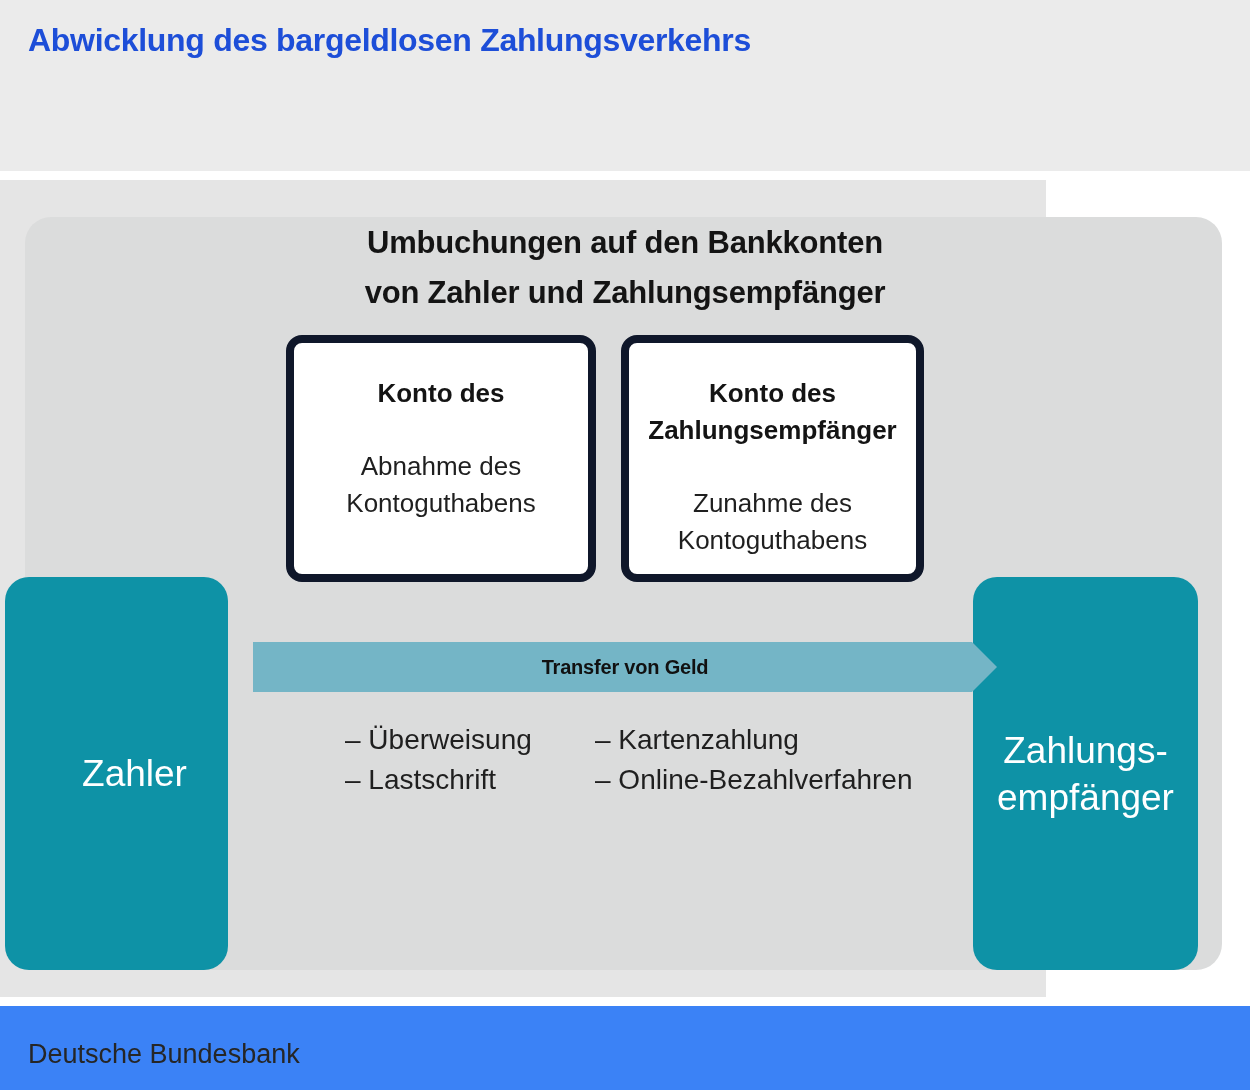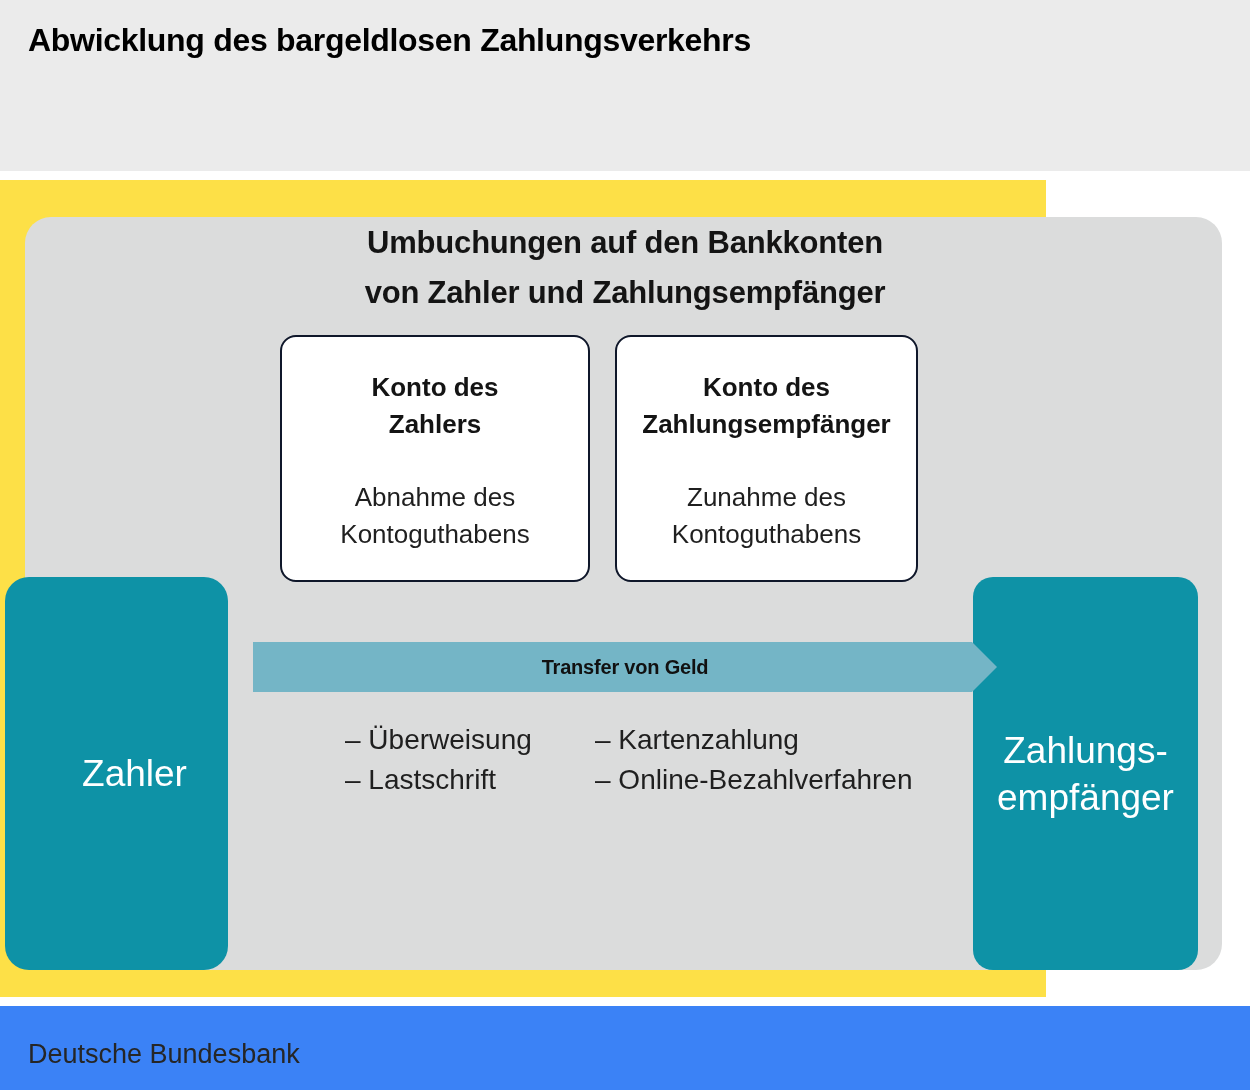--- a/index.html
+++ b/index.html
@@ -12,60 +12,61 @@
   }
   .stage { position: absolute; left: 0; top: 0; width: 1250px; height: 1090px; overflow: hidden; }
 
   
   .title-strip {
     position: absolute; left: 0; top: 0; width: 1250px; height: 171px;
     background: #ebebeb;
   }
   .page-title {
     position: absolute; left: 28px; top: 22px;
-    font-size: 32px; font-weight: 700; letter-spacing: -0.3px; color: #000000;
+    font-size: 32px; font-weight: 700; letter-spacing: -0.3px; color: #1d4ed8;
   }
 
   
   .main-area {
     position: absolute; left: 0; top: 180px; width: 1046px; height: 817px;
-    background: #fde047;
+    background: #e5e5e5;
   }
   .inner-panel {
     position: absolute; left: 25px; top: 37px; width: 1197px; height: 753px;
     background: #dbdcdc; border-radius: 26px;
   }
 
   .panel-heading {
     position: absolute; left: 125px; top: 38px; width: 1000px;
     text-align: center; font-size: 31px; font-weight: 700; letter-spacing: -0.2px;
     line-height: 50px; color: #141414;
   }
 
   
   .account-box {
     position: absolute; top: 155px; height: 247px;
-    background: #ffffff; border: 2px solid #0f172a; border-radius: 16px;
+    background: #ffffff; border: 8px solid #0f172a; border-radius: 16px;
     text-align: center;
+    margin-left: 6px;
   }
   .account-box.payer-acct { left: 280px; width: 310px; }
   .account-box.payee-acct { left: 615px; width: 303px; }
   .account-title { margin-top: 32px; font-size: 26px; font-weight: 700; line-height: 37px; color: #141414; }
   .account-note  { margin-top: 36px; font-size: 26px; font-weight: 400; line-height: 37px; color: #1f1f1f; }
   .line { display: block; }
 
   
   .actor-box {
     position: absolute; top: 397px; height: 393px;
     background: #0e92a6; border-radius: 24px;
     display: flex; align-items: center; justify-content: center;
     color: #ffffff; font-size: 37px; font-weight: 400; text-align: center; line-height: 47px;
   }
   .actor-box.payer { left: 5px; width: 223px; padding-left: 36px; }
-  .actor-box.payee { left: 973px; width: 225px; border-radius: 20px; }
+  .actor-box.payee { left: 973px; width: 225px; }
 
   
   .flow-arrow {
     position: absolute; left: 253px; width: 744px; height: 50px;
     background: #74b5c6;
     display: flex; align-items: center; justify-content: center;
   }
   .flow-arrow.transfer {
     top: 462px;
     clip-path: polygon(0 0, calc(100% - 25px) 0, 100% 50%, calc(100% - 25px) 100%, 0 100%);
@@ -109,21 +110,20 @@
     <div class="inner-panel"></div>
 
     <div class="panel-heading">
       <span class="line">Umbuchungen auf den Bankkonten</span>
       <span class="line">von Zahler und Zahlungsempfänger</span>
     </div>
 
     <div class="account-box payer-acct">
       <div class="account-title">
         <span class="line">Konto des</span>
-        <span class="line">Zahlers</span>
       </div>
       <div class="account-note">
         <span class="line">Abnahme des</span>
         <span class="line">Kontoguthabens</span>
       </div>
     </div>
 
     <div class="account-box payee-acct">
       <div class="account-title">
         <span class="line">Konto des</span>

